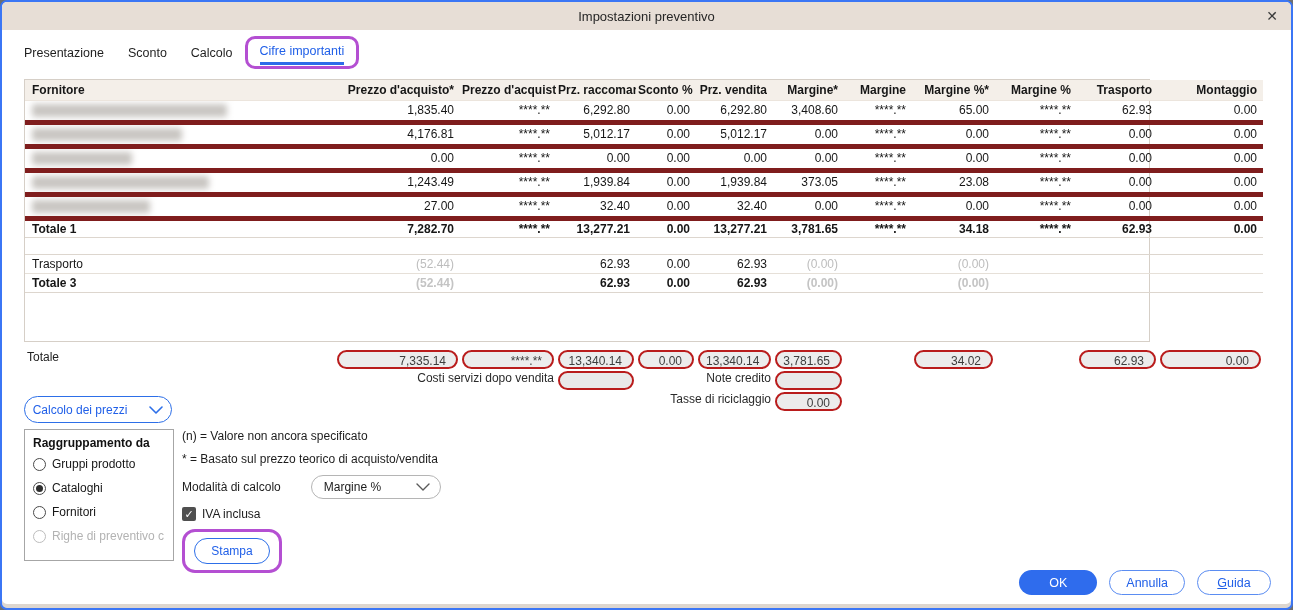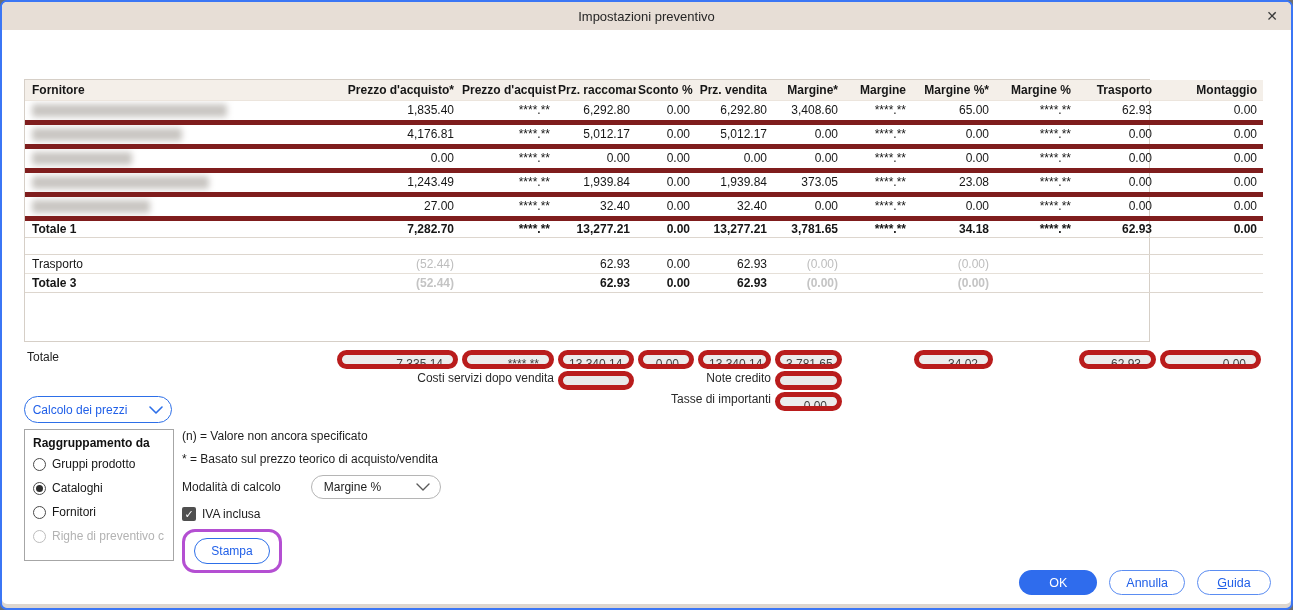--- a/index.html
+++ b/index.html
@@ -61,21 +61,21 @@
   td.muted { color:#bdbdbd; }
   tr.total3 td.muted { color:#c4c4c4; }
   .blurbar { height:13px; background:#c9c6c2; filter:blur(3px); border-radius:2px; margin:3px 0; }
   
   table.summary {
     position:absolute; left:22px; top:348px;
     border-collapse:collapse; table-layout:fixed; width:1238px; font-size:12px; color:#222;
   }
   table.summary td { height:21px; padding:0 1px 0 3px; vertical-align:top; }
   .pill {
-    height:19px; background:#ececec; border:5px solid #b91c1c; border-radius:10px;
+    height:19px; background:#ececec; border:2px solid #b91c1c; border-radius:10px;
     text-align:right; padding:1px 10px 0 6px; color:#3d3d3d; line-height:16px;
     overflow:hidden; white-space:nowrap;
   }
   .pill.empty { background:#e9e9e9; }
   td.lbl { text-align:right; padding-right:10px; white-space:nowrap; color:#2a2a2a; }
   td.l0  { text-align:left; padding-left:5px;margin-left:24px; }
   
   .left-panel { position:absolute; left:22px; top:394px; z-index:2; }
   .calc-btn {
     width:148px; height:27px; background:#fff; border:1.5px solid #2d6fe8; border-radius:14px;
@@ -127,20 +127,28 @@
 </head>
 <body>
 
 <div class="dialog">
 
   <div class="titlebar">
     <span>Impostazioni preventivo</span>
     <span class="close-x">✕</span>
   </div>
 
+  <div class="tabs">
+    <div class="tab">Presentazione</div>
+    <div class="tab">Sconto</div>
+    <div class="tab">Calcolo</div>
+    <div class="tab-annot">
+      <div class="tab active">Cifre importanti</div>
+    </div>
+  </div>
 
   <div class="tablebox">
     <table class="main">
       <colgroup>
         <col style="width:310px">
           <col style="width:125px">
           <col style="width:96px">
           <col style="width:80px">
         <col style="width:60px">
           <col style="width:77px">
@@ -350,21 +358,21 @@
       <td>
             <div class="pill empty"></div>
           </td>
       <td class="lbl" colspan="2">Note credito</td>
       <td>
             <div class="pill empty"></div>
           </td>
       <td colspan="5"></td>
     </tr>
     <tr>
-      <td class="lbl" colspan="6">Tasse di importanti</td>
+      <td class="lbl" colspan="6">Tasse di riciclaggio</td>
       <td>
             <div class="pill">0.00</div>
           </td>
       <td colspan="5"></td>
     </tr>
   </tbody>
     </table>
 
   <div class="left-panel">
     <div class="calc-btn">

